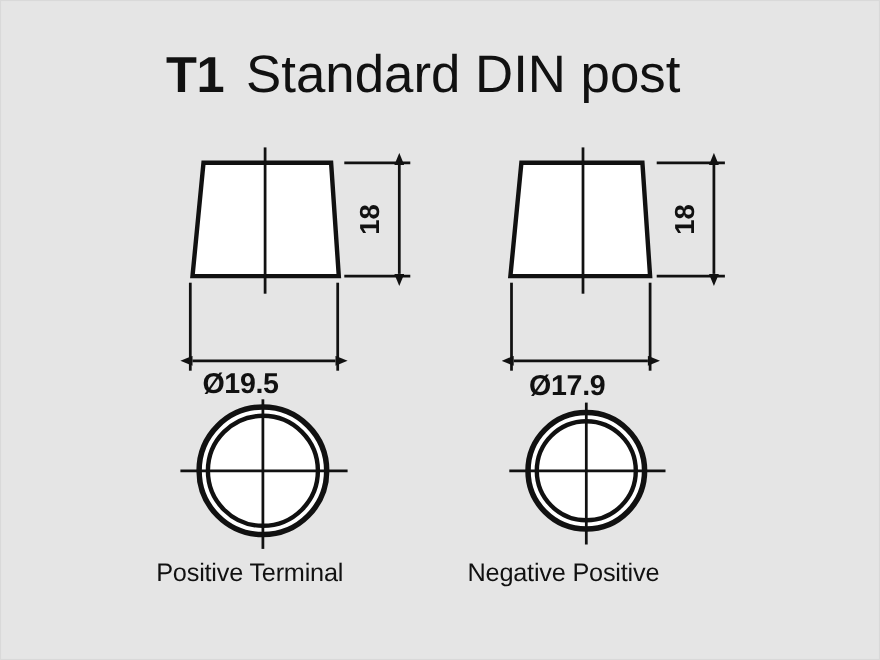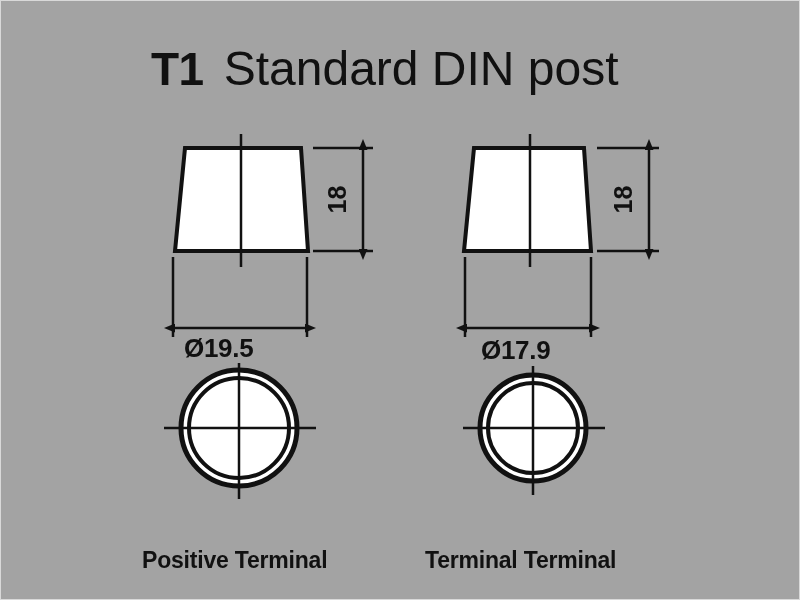--- a/index.html
+++ b/index.html
@@ -4,21 +4,21 @@
 <style>
   html, body {
     margin: 0;
     padding: 0;
     background: #ffffff;
   }
   #page {
     position: relative;
     width: 800px;
     height: 600px;
-    background: #a3a3a3;
+    background: #e5e5e5;
     box-sizing: border-box;
     border: 1px solid #d9d9d9;
     overflow: hidden;
     font-family: "Liberation Sans", sans-serif;
     color: #111111;
   }
   #diagram-svg {
     position: absolute;
     left: 0;
     top: 0;
@@ -60,25 +60,24 @@
     font-size: 25px;
     font-weight: 700;
     white-space: nowrap;
     line-height: 1;
     transform: rotate(-90deg);
     transform-origin: center center;
   }
   .terminal-label {
     position: absolute;
     font-size: 23px;
-    font-weight: 700;
+    font-weight: 400;
     white-space: nowrap;
     line-height: 1;
     letter-spacing: -0.2px;
-    margin-top: 40px;
   }
 </style>
 </head>
 <body>
 
 <div id="page">
 
   <svg id="diagram-svg" viewBox="0 0 800 600">
     <defs>
       <marker id="arrowStart" markerWidth="12" markerHeight="9" refX="11" refY="4.5" orient="auto" markerUnits="userSpaceOnUse">
@@ -146,15 +145,15 @@
   <div class="dim-text-vertical" style="left:316px; top:186px; width:40px; text-align:center;">18</div>
 
   <div class="dim-text" style="left:183px; top:288px;">Ø19.5</div>
 
   <div class="dim-text-vertical" style="left:602px; top:186px; width:40px; text-align:center;">18</div>
 
   <div class="dim-text" style="left:480px; top:290px;">Ø17.9</div>
 
   <div class="terminal-label" style="left:141px; top:508px;">Positive Terminal</div>
 
-  <div class="terminal-label" style="left:424px; top:508px;">Terminal Terminal</div>
+  <div class="terminal-label" style="left:424px; top:508px;">Negative Positive</div>
 
 </div>
 
 </body></html>

